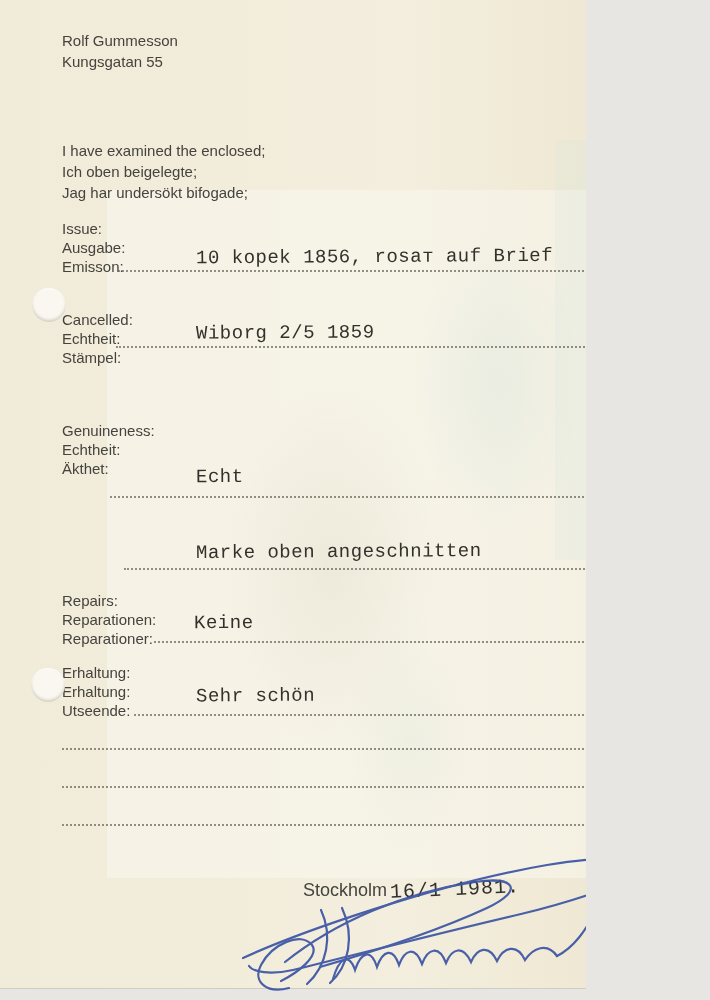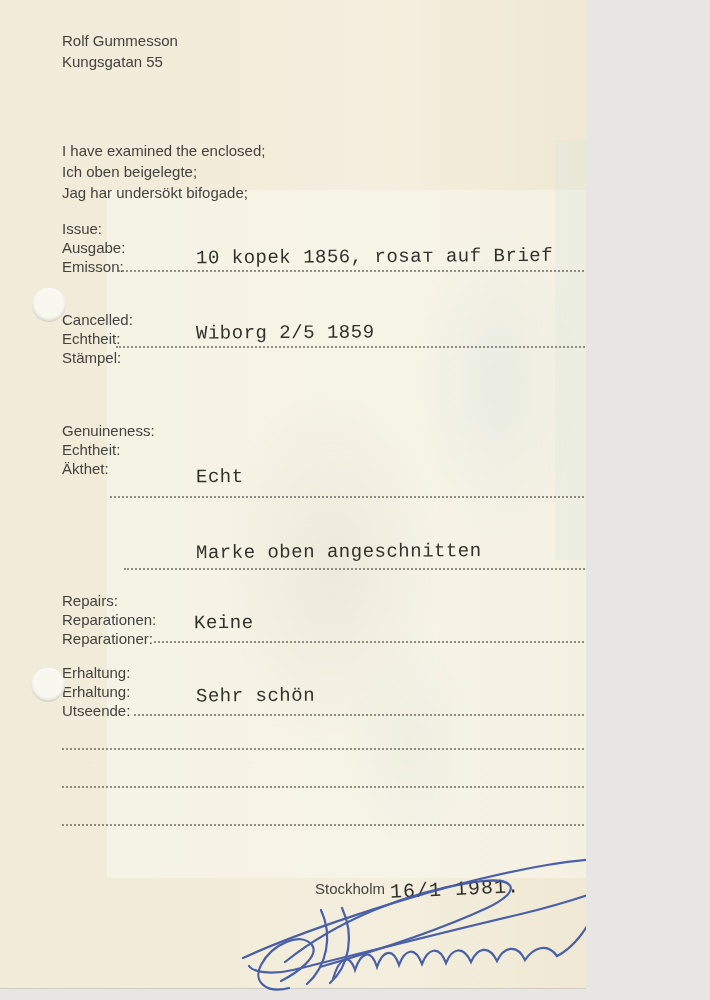--- a/index.html
+++ b/index.html
@@ -26,21 +26,21 @@
   .typed{
     position:absolute;font-family:"Liberation Mono","DejaVu Sans Mono",monospace;
     font-size:19px;color:#33312c;letter-spacing:.5px;white-space:nowrap;
     transform:rotate(-.4deg);
   }
   .punch-hole{
     position:absolute;width:34px;height:34px;border-radius:50%;
     background:#f9f7ef;z-index:5;
     box-shadow:inset 0 -2px 3px rgba(140,135,118,.35), inset 0 1px 2px rgba(255,255,255,.9);
   }
-  .place{position:absolute;left:315px;top:880px;font-size:15px;}
+  .place{position:absolute;left:303px;top:880px;font-size:18px;}
   .date{position:absolute;left:390px;top:878px;font-family:"Liberation Mono","DejaVu Sans Mono",monospace;
     font-size:20px;color:#33312c;transform:rotate(-2.5deg);letter-spacing:1px;}
   .sig{position:absolute;left:225px;top:852px;width:440px;height:140px;z-index:6;}
   .scan-edge{position:absolute;left:0;top:988px;width:710px;height:12px;
     background:#e8e6e2;border-top:1px solid #cfccc5;}
 </style>
 </head>
 <body>
 
 <div id="page">

